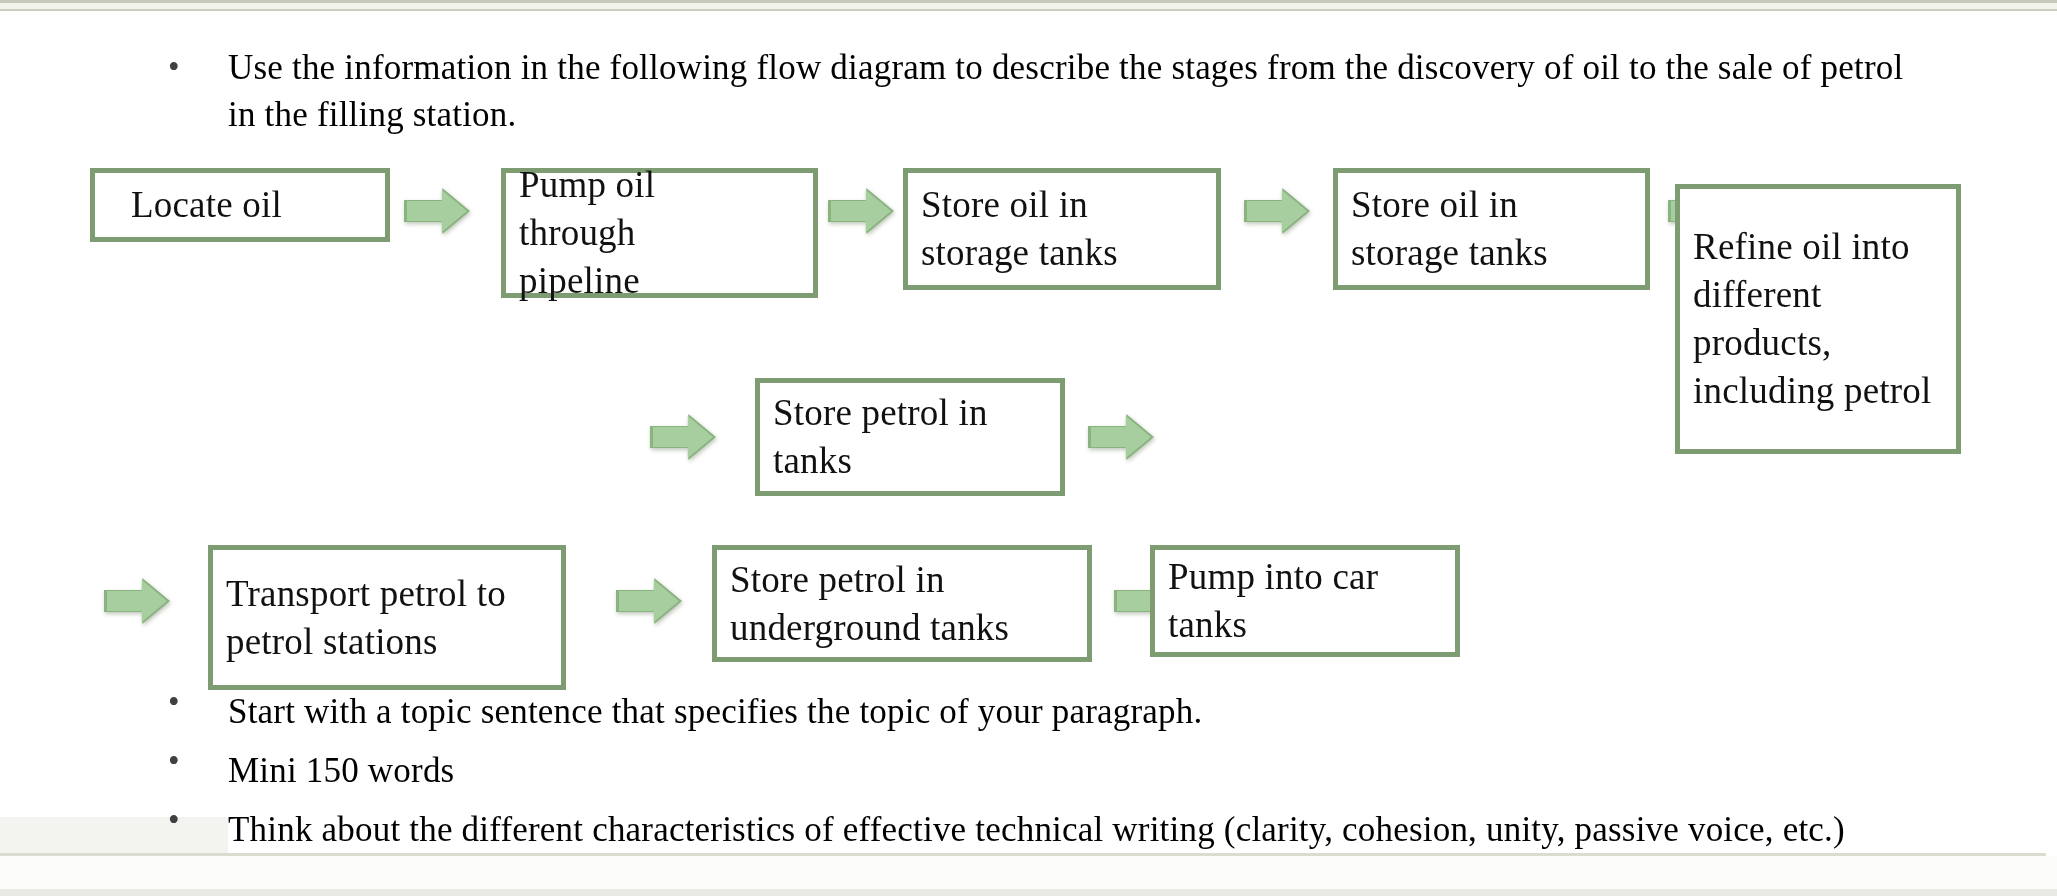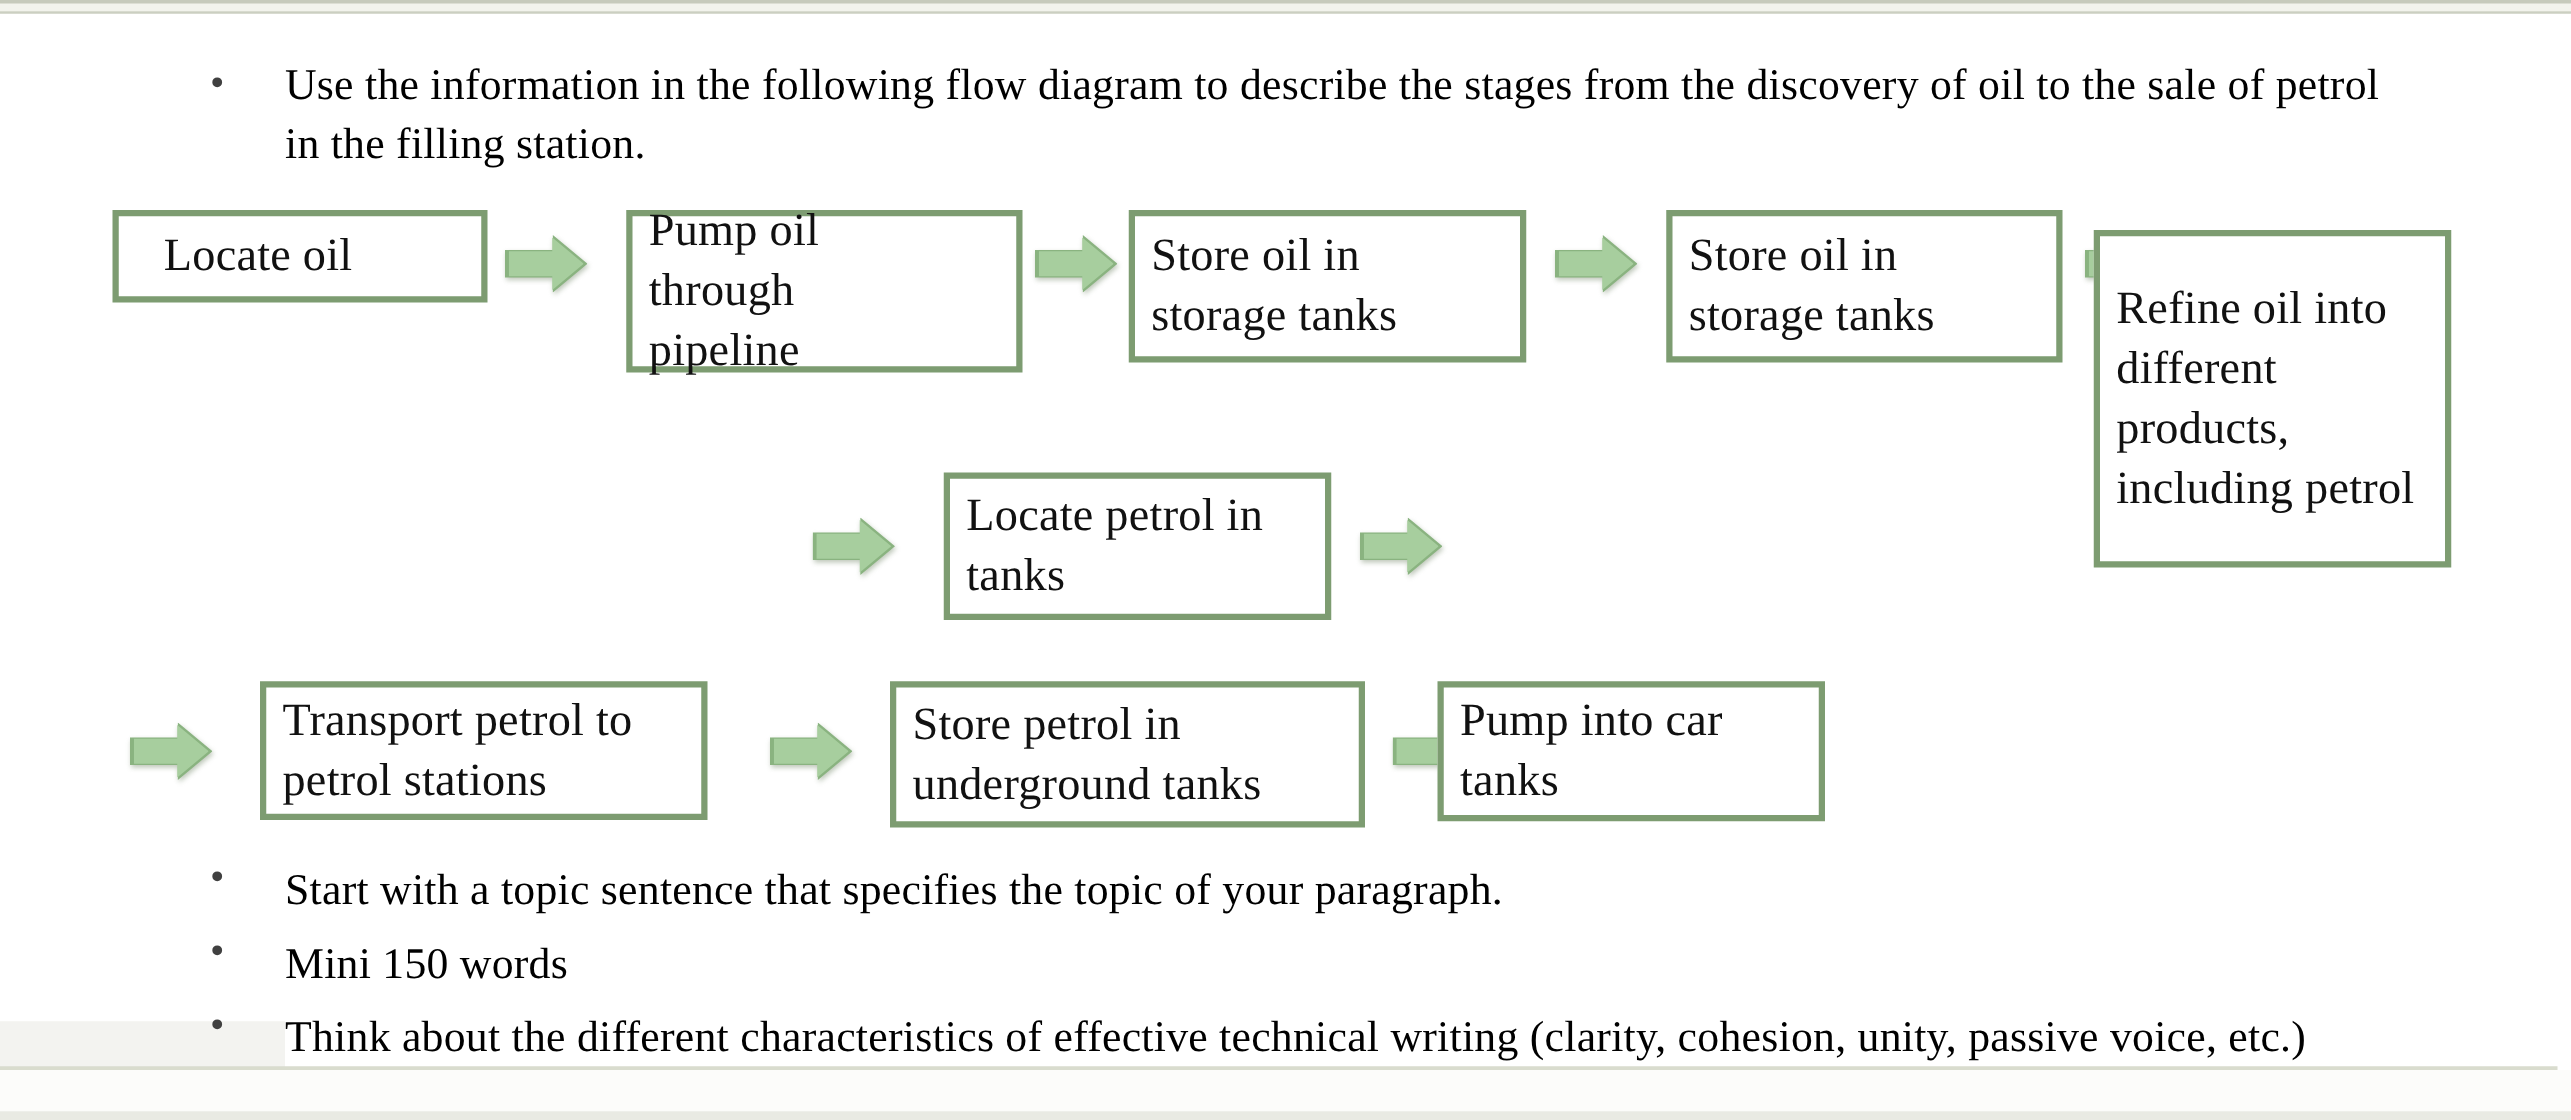--- a/index.html
+++ b/index.html
@@ -41,21 +41,21 @@
   }
   .lbl{
     display:block;font-size:37px;line-height:48px;color:#111111;letter-spacing:0.2px;
   }
   .b1{left:90px;  top:168px;width:300px;height:74px;padding-left:36px;}
   .b2{left:501px; top:168px;width:317px;height:130px;}
   .b3{left:903px; top:168px;width:318px;height:122px;}
   .b4{left:1333px;top:168px;width:317px;height:122px;}
   .b5{left:1675px;top:168px;width:286px;height:270px;margin-top:16px;}
   .b6{left:755px; top:378px;width:310px;height:118px;}
-  .b7{left:208px; top:545px;width:358px;height:111px;}
+  .b7{left:208px; top:545px;width:358px;height:145px;}
   .b8{left:712px; top:545px;width:380px;height:117px;}
   .b9{left:1150px;top:545px;width:310px;height:112px;}
   .b2 .lbl{max-width:182px;}
   .b5 .lbl{max-width:250px;}
   .b7 .lbl{max-width:304px;}
 
   
   .arrow{
     position:absolute;width:66px;height:46px;z-index:2;
     filter:drop-shadow(1px 2px 2px rgba(110,130,100,0.45));
@@ -103,21 +103,21 @@
 <div class="fbox b4">
   <span class="lbl">Store oil in storage tanks</span>
 </div>
 <div class="arrow a4"></div>
 <div class="fbox b5">
   <span class="lbl">Refine oil into different products, including petrol</span>
 </div>
 
 <div class="arrow a5"></div>
 <div class="fbox b6">
-  <span class="lbl">Locate petrol in tanks</span>
+  <span class="lbl">Store petrol in tanks</span>
 </div>
 <div class="arrow a6"></div>
 
 <div class="arrow a7"></div>
 <div class="fbox b7">
   <span class="lbl">Transport petrol to petrol stations</span>
 </div>
 <div class="arrow a8"></div>
 <div class="fbox b8">
   <span class="lbl">Store petrol in underground tanks</span>

